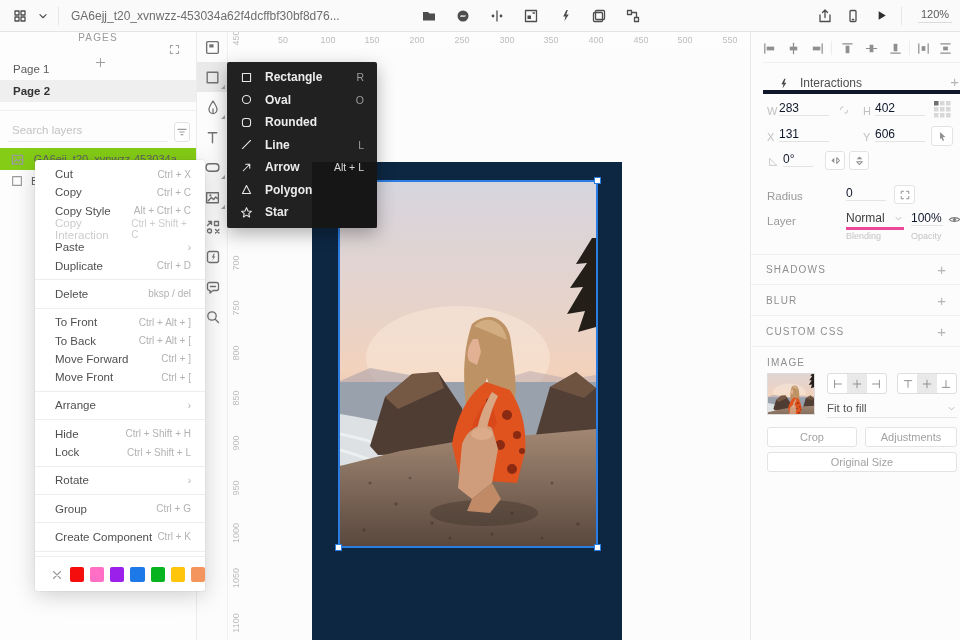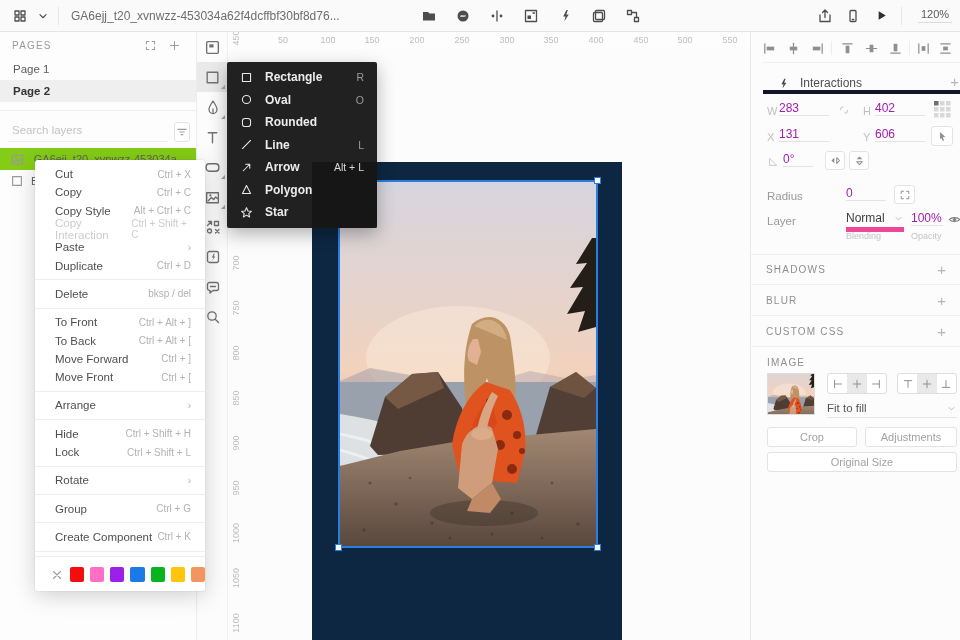--- a/index.html
+++ b/index.html
@@ -15,21 +15,21 @@
   .tb-btn { width:28px; height:26px; display:flex; align-items:center; justify-content:center; color:#4d4d4d; }
   #apps-btn { margin-left:6px; }
   .tb-sep { width:1px; height:18px; background:#e6e6e6; margin:0 6px; }
   #doc-title { font-size:12px; color:#6d6d6d; margin-left:6px; width:336px; white-space:nowrap; overflow:hidden; }
   .tb-icons { display:flex; align-items:center; gap:6px; margin-left:8px; }
   .tb-right { margin-left:auto; display:flex; align-items:center; margin-right:8px; }
   #zoom-level { font-size:11px; color:#5a5a5a; margin-left:10px; width:34px; text-align:center; border-bottom:1px solid #dcdcdc; padding-bottom:2px; }
 
   
   #left-panel { position:absolute; left:0; top:32px; width:197px; height:608px; background:#fdfdfd; border-right:1px solid #ececec; }
-  #pages-head { display:flex; align-items:center; height:26px; padding:0 12px; }
+  #pages-head { display:flex; align-items:center; height:26px; padding:0 12px;flex-direction:column; }
   #pages-title { font-size:10px; letter-spacing:1.2px; color:#9a9a9a; }
   #pages-head .ph-btn { margin-left:auto; width:20px; height:20px; color:#9f9f9f; display:flex; align-items:center; justify-content:center; }
   #pages-head .ph-btn + .ph-btn { margin-left:4px; }
   .page-row { height:22px; display:flex; align-items:center; padding:0 13px; font-size:11.5px; color:#5c5c5c; }
   .page-row.selected { background:#efefef; color:#333; font-weight:bold; }
   #pages-divider { height:1px; background:#f0f0f0; margin-top:8px; }
   #search-row { display:flex; align-items:center; padding:10px 8px 6px 8px; gap:6px; }
   #search-input { flex:1; border:none; border-bottom:1px solid #ebebeb; background:transparent; font-size:11.5px; color:#555; padding:3px 2px 5px 4px; outline:none; }
   #search-input::placeholder { color:#c3c3c3; }
   #filter-btn { width:24px; height:20px; border:1px solid #e2e2e2; border-radius:3px; color:#9b9b9b; display:flex; align-items:center; justify-content:center; background:#fff; }
@@ -76,21 +76,21 @@
 
   
   #right-panel { position:absolute; left:750px; top:32px; width:210px; height:608px; background:#fcfcfc; border-left:1px solid #e8e8e8; font-size:11.5px; }
   #align-row { position:absolute; left:0; top:4px; width:210px; height:24px; }
   .al-btn { position:absolute; top:2px; width:20px; height:20px; color:#8f8f8f; display:flex; align-items:center; justify-content:center; }
   .al-div { position:absolute; top:5px; width:1px; height:14px; background:#ececec; }
   #interactions-row { position:absolute; left:12px; top:30px; width:210px; height:32px; border-top:1px solid #f0f0f0; border-bottom:4px solid #0f172a; display:flex; align-items:flex-end; padding:0 14px; color:#4f4f4f; font-size:12px; }
   #interactions-row .bolt { color:#444; margin-right:10px; }
   #interactions-row .plus { margin-left:auto; color:#b5b5b5; font-size:15px; }
   .fld-label { color:#c0c0c0; font-size:11px; }
-  .val { border:none; border-bottom:1px solid #e3e3e3; background:transparent; font-size:12px; color:#a21caf; outline:none; font-family:inherit; }
+  .val { border:none; border-bottom:1px solid #e3e3e3; background:transparent; font-size:12px; color:#0f172a; outline:none; font-family:inherit; }
   .mini-btn { border:1px solid #e3e3e3; border-radius:3px; background:#fff; color:#8f8f8f; display:flex; align-items:center; justify-content:center; }
   .sec-row { position:absolute; left:0; width:210px; height:31px; border-bottom:1px solid #f0f0f0; display:flex; align-items:center; padding:0 15px; }
   .sec-title { font-size:10px; letter-spacing:1.2px; color:#8f8f8f; }
   .sec-row .plus { margin-left:auto; color:#b5b5b5; font-size:15px; }
   .seg { position:absolute; display:flex; border:1px solid #dedede; border-radius:3px; overflow:hidden; height:21px; background:#fff; }
   .seg button { width:19.3px; height:100%; color:#8f8f8f; display:flex; align-items:center; justify-content:center; }
   .seg button.on { background:#e9e9e9; }
   .wide-btn { position:absolute; height:20px; border:1px solid #e3e3e3; border-radius:3px; background:#fff; color:#a2a2a2; font-size:11px; }
   .sub-lab { position:absolute; font-size:9px; color:#c4c4c4; }
 </style>
@@ -827,21 +827,21 @@
       </button>
 
     <span style="position:absolute;left:16px;top:158px;color:#9a9a9a;font-size:11.5px">Radius</span>
     <input class="val" style="position: absolute; left: 95px; top: 154px; width: 40px;" value="0">
     <button class="mini-btn" style="position:absolute;left:143px;top:153px;width:21px;height:19px">
         <svg width="12" height="12">
           <use href="#s-expand"></use>
         </svg>
       </button>
     <span style="position:absolute;left:16px;top:183px;color:#9a9a9a;font-size:11.5px">Layer</span>
-    <div style="position:absolute;left:95px;top:179px;width:58px;border-bottom:5px solid #ec4899;display:flex;align-items:center;padding-bottom:2px">
+    <div style="position:absolute;left:95px;top:179px;width:58px;border-bottom:3px solid #ec4899;display:flex;align-items:center;padding-bottom:2px">
       <span style="font-size:12px;color:#3e3e3e">Normal</span>
       <span style="margin-left:auto;color:#b5b5b5">
           <svg width="11" height="11">
             <use href="#s-chev"></use>
           </svg>
         </span>
     </div>
     <input class="val" style="position: absolute; left: 160px; top: 179px; width: 32px;" value="100%">
 
     <button style="position:absolute;left:196px;top:177px;width:18px;height:20px;color:#7d7d7d">

